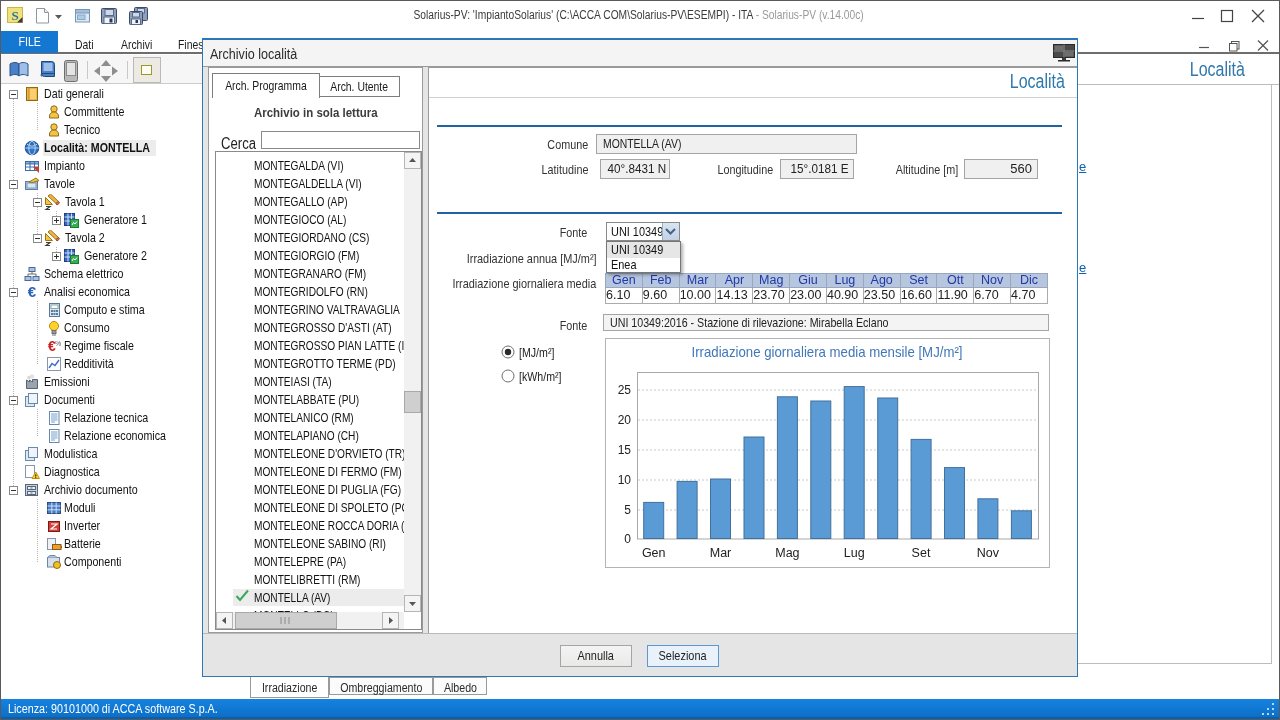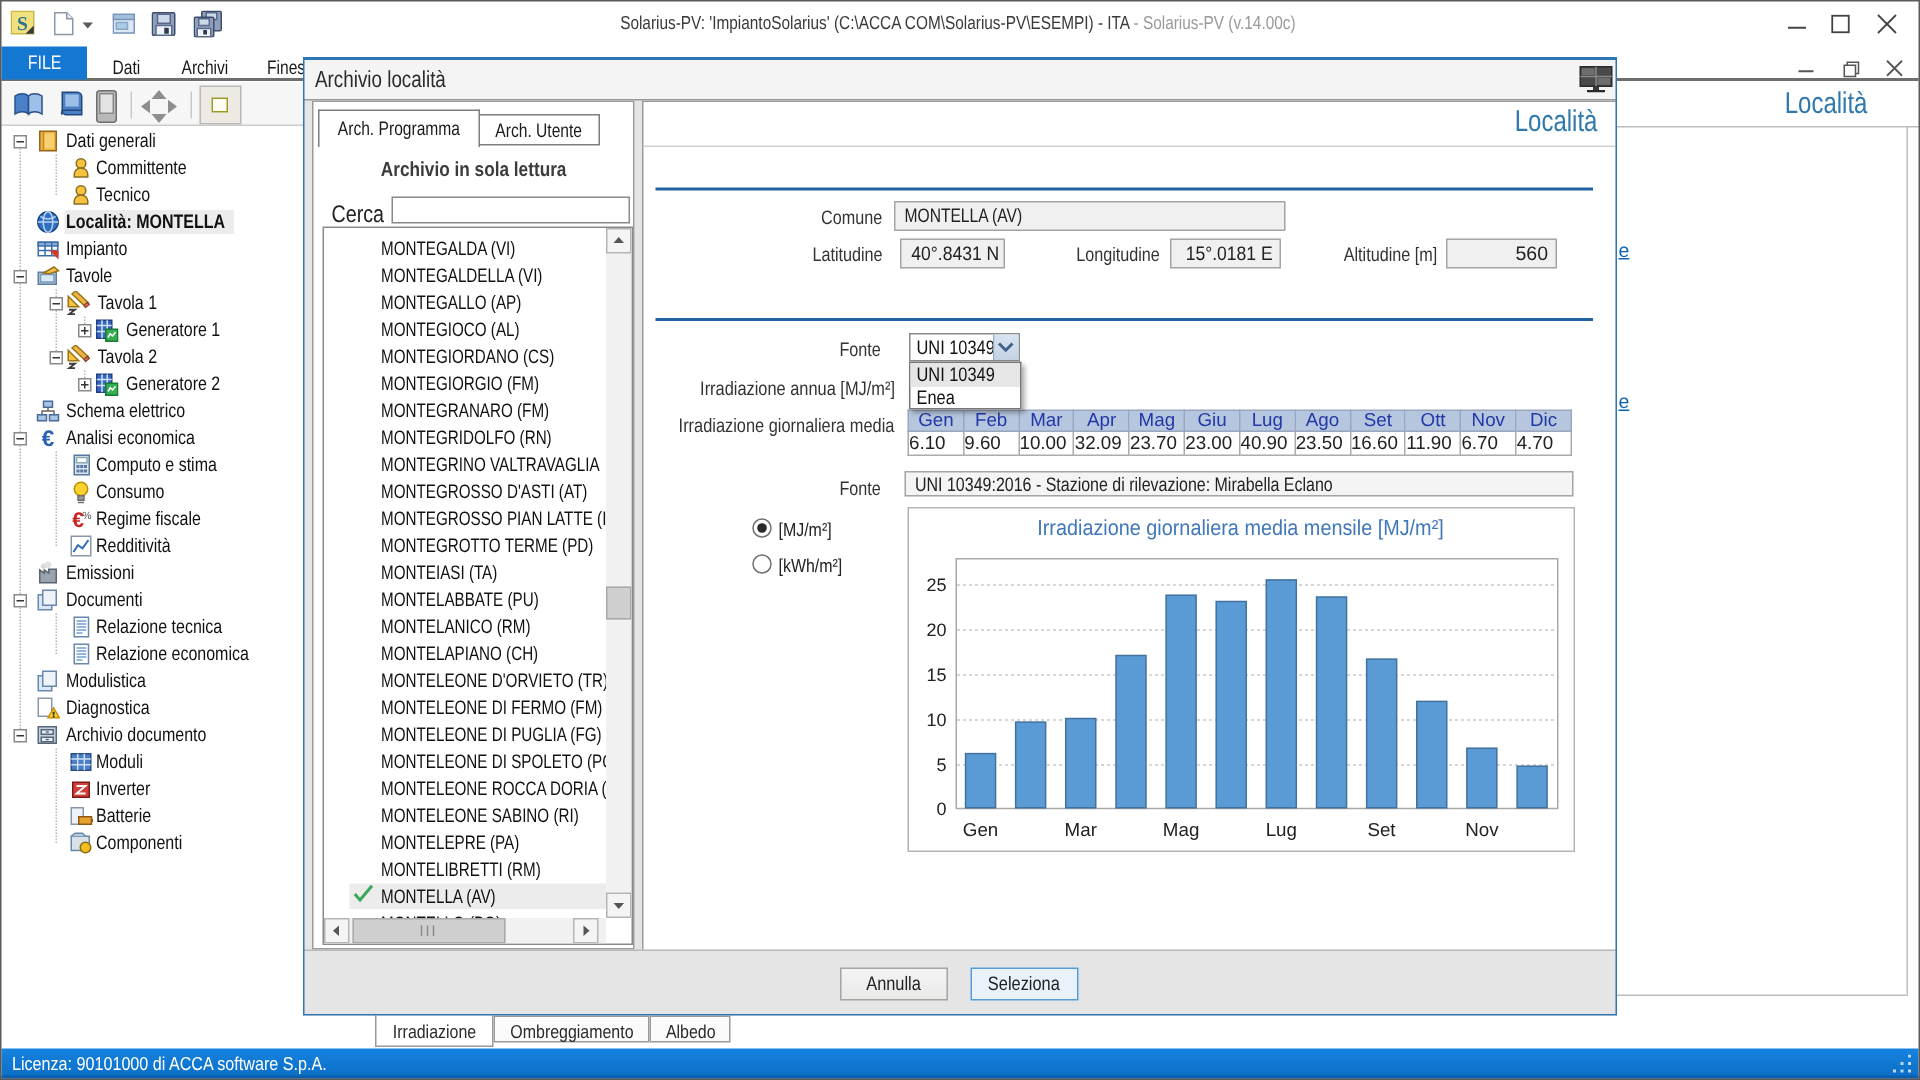--- a/index.html
+++ b/index.html
@@ -512,21 +512,21 @@
           <td>Ago</td>
           <td>Set</td>
           <td>Ott</td>
           <td>Nov</td>
           <td>Dic</td>
         </tr>
   <tr class="vals">
           <td>6.10</td>
           <td>9.60</td>
           <td>10.00</td>
-          <td>32.09</td>
+          <td>14.13</td>
           <td>23.70</td>
           <td>23.00</td>
           <td>40.90</td>
           <td>23.50</td>
           <td>16.60</td>
           <td>11.90</td>
           <td>6.70</td>
           <td>4.70</td>
         </tr>
  </tbody>

